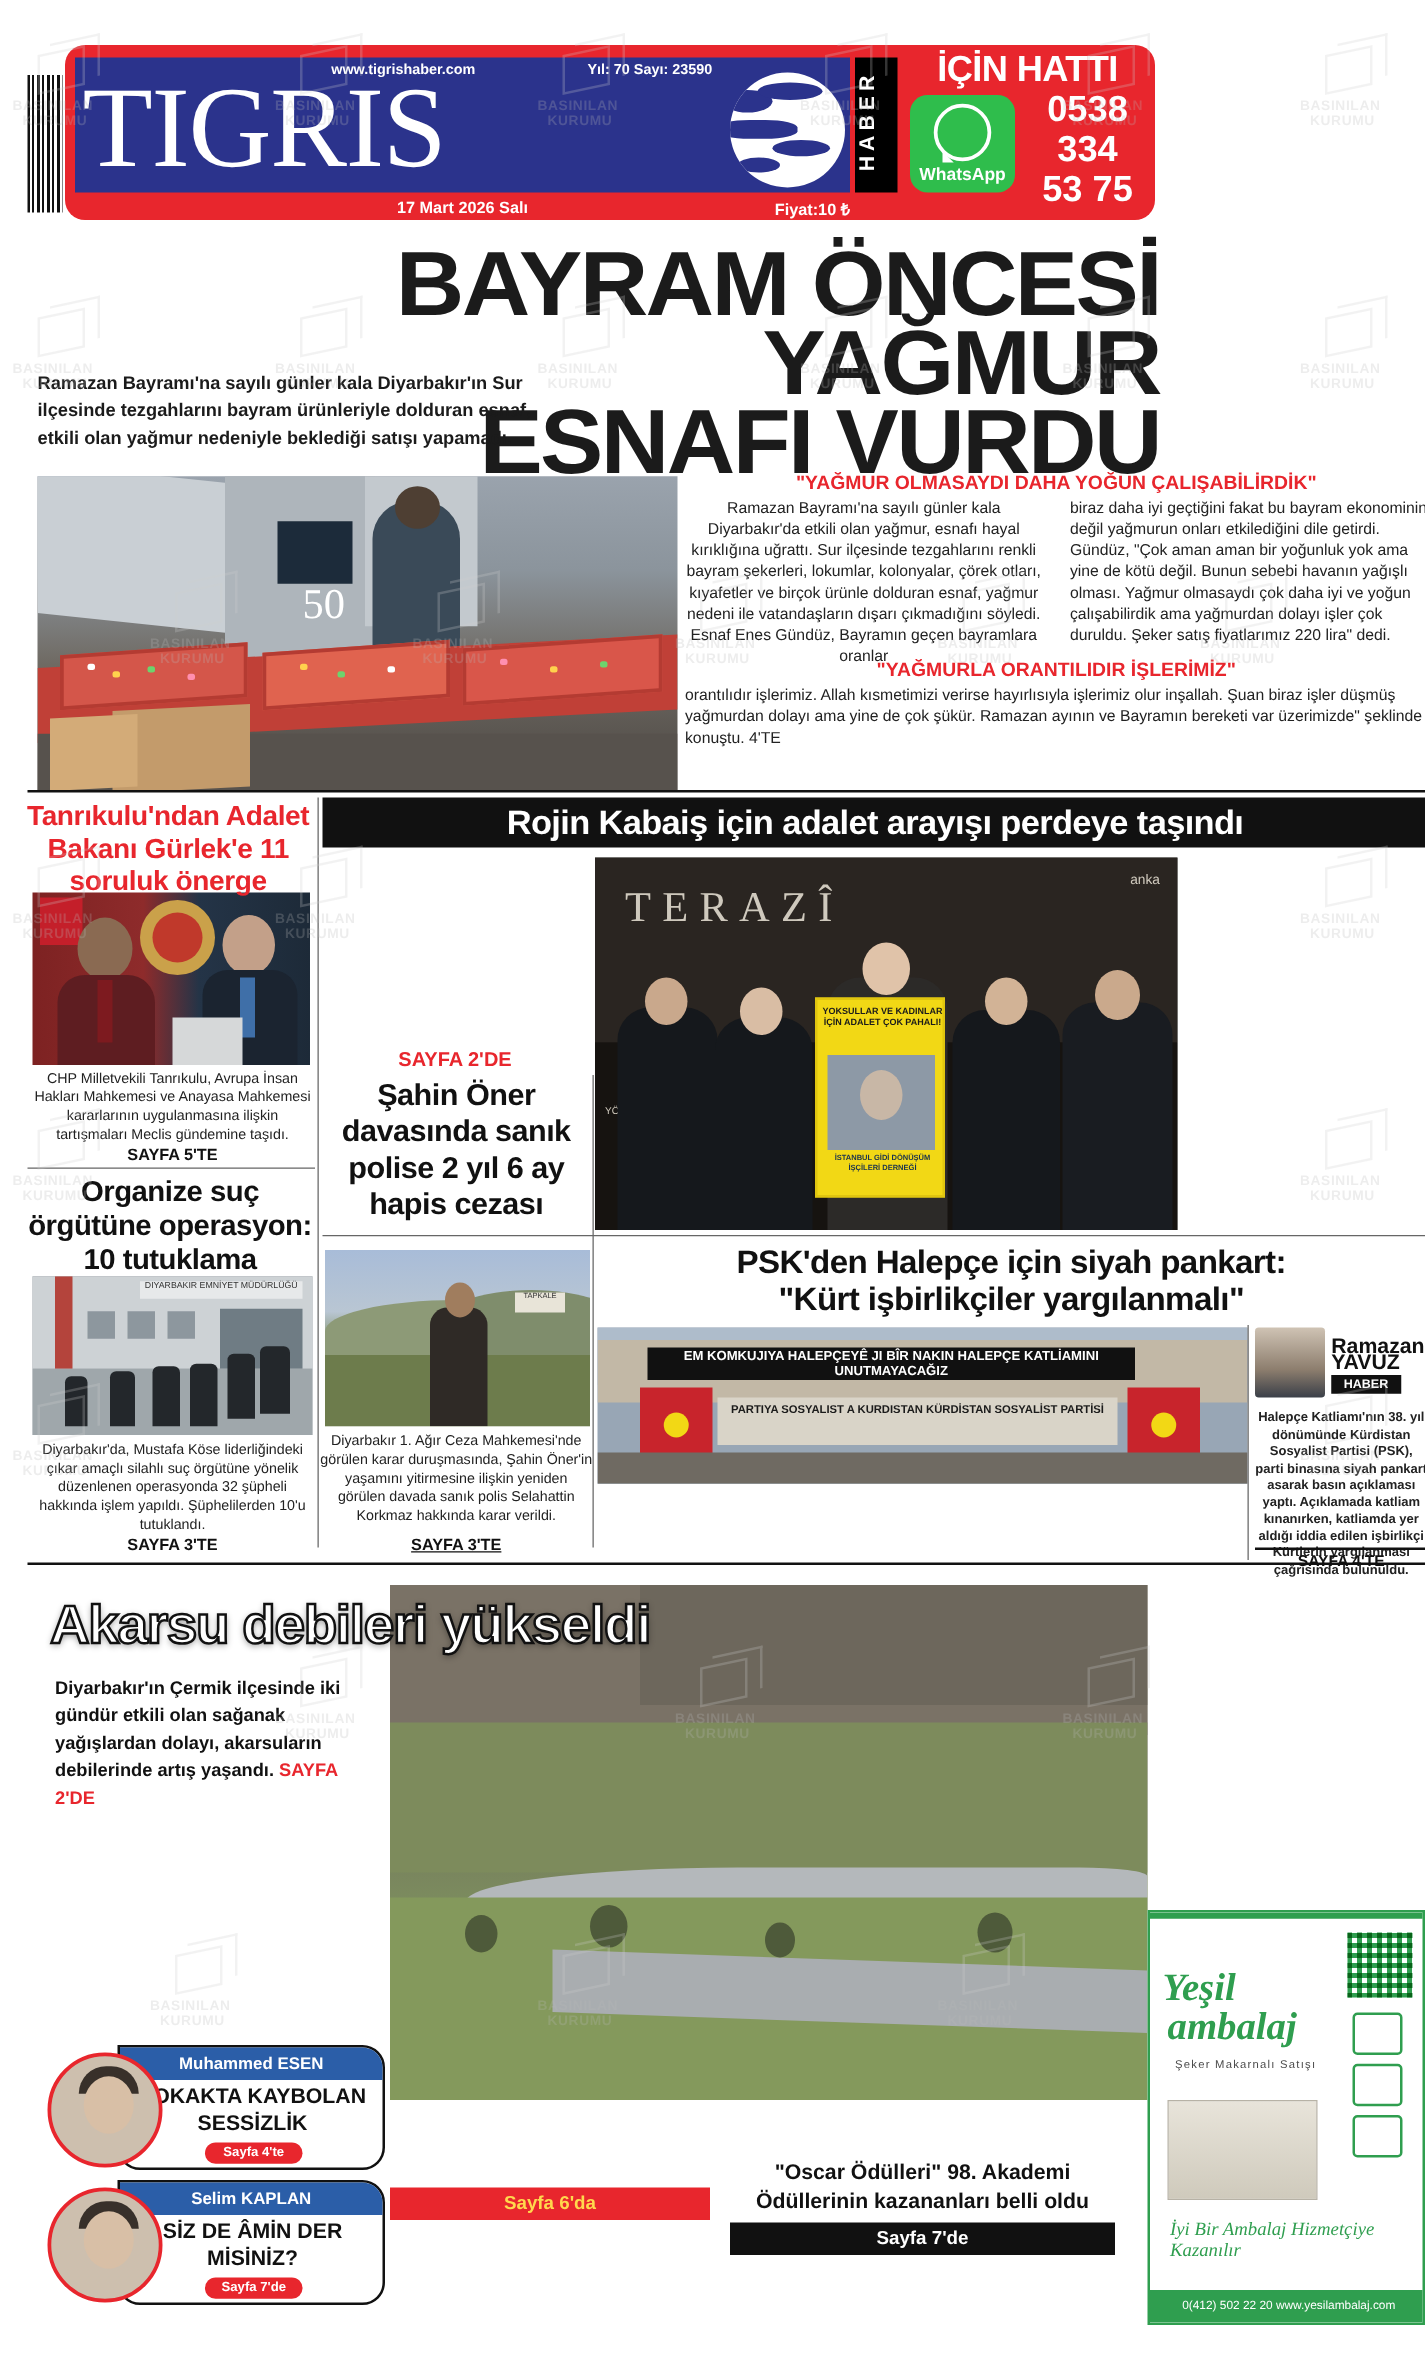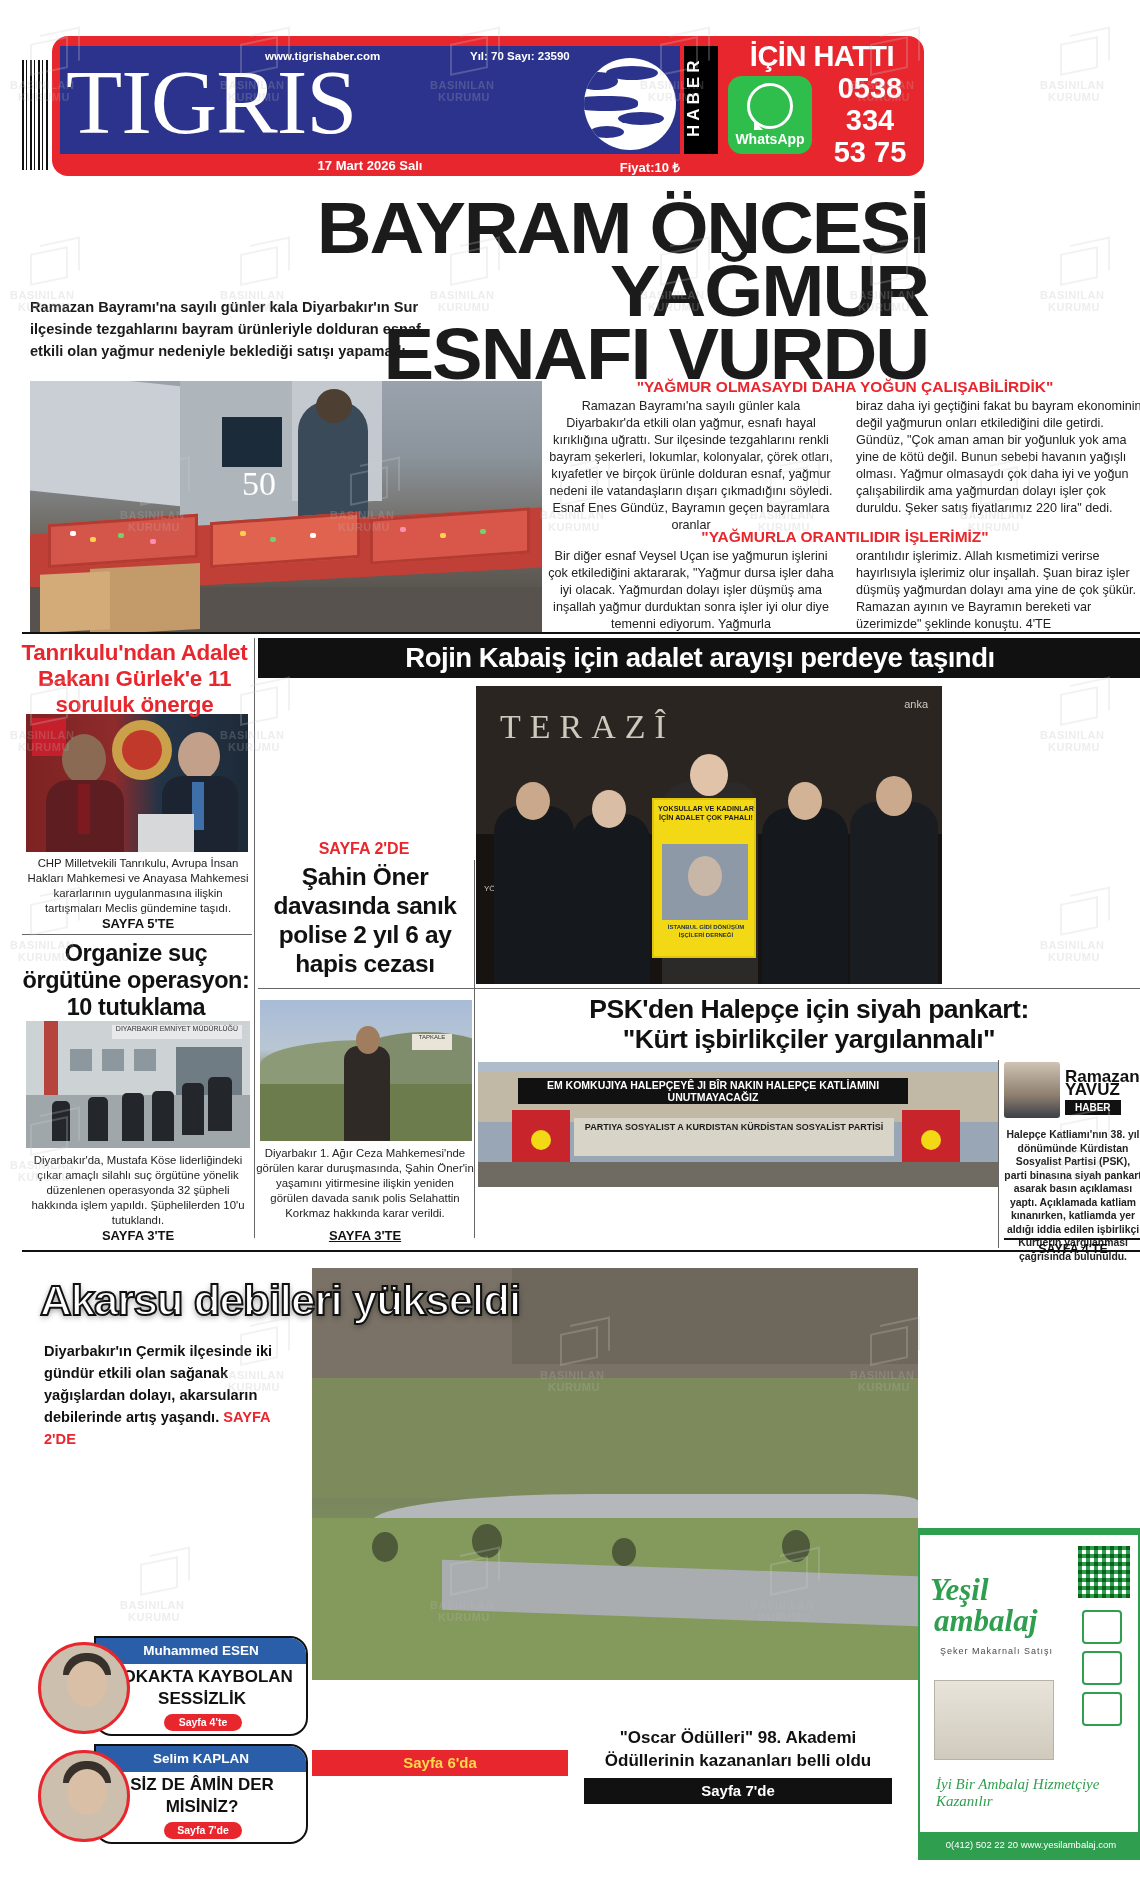--- a/index.html
+++ b/index.html
@@ -628,21 +628,20 @@
       <div class="lp-box2"></div>
   </div>
 
   <div class="lead-kicker">"YAĞMUR OLMASAYDI DAHA YOĞUN ÇALIŞABİLİRDİK"</div>
   <div class="lead-cols">
     <p class="lead-col-l">Ramazan Bayramı'na sayılı günler kala Diyarbakır'da etkili olan yağmur, esnafı hayal kırıklığına uğrattı. Sur ilçesinde tezgahlarını renkli bayram şekerleri, lokumlar, kolonyalar, çörek otları, kıyafetler ve birçok ürünle dolduran esnaf, yağmur nedeni ile vatandaşların dışarı çıkmadığını söyledi. Esnaf Enes Gündüz, Bayramın geçen bayramlara oranlar</p>
     <p>biraz daha iyi geçtiğini fakat bu bayram ekonominin değil yağmurun onları etkilediğini dile getirdi. Gündüz, "Çok aman aman bir yoğunluk yok ama yine de kötü değil. Bunun sebebi havanın yağışlı olması. Yağmur olmasaydı çok daha iyi ve yoğun çalışabilirdik ama yağmurdan dolayı işler çok duruldu. Şeker satış fiyatlarımız 220 lira" dedi.</p>
   </div>
   <div class="lead-kicker2">"YAĞMURLA ORANTILIDIR İŞLERİMİZ"</div>
   <div class="lead-cols2">
-    <p class="cl">Bir diğer esnaf Veysel Uçan ise yağmurun işlerini çok etkilediğini aktararak, "Yağmur dursa işler daha iyi olacak. Yağmurdan dolayı işler düşmüş ama inşallah yağmur durduktan sonra işler iyi olur diye temenni ediyorum. Yağmurla</p>
     <p>orantılıdır işlerimiz. Allah kısmetimizi verirse hayırlısıyla işlerimiz olur inşallah. Şuan biraz işler düşmüş yağmurdan dolayı ama yine de çok şükür. Ramazan ayının ve Bayramın bereketi var üzerimizde" şeklinde konuştu.  4'TE</p>
   </div>
 
   <div class="hr-thick" style="left:22px;top:632px;width:1120px;height:2px"></div>
   <div class="vrule" style="left:254px;top:638px;height:600px"></div>
   <div class="vrule" style="left:474px;top:860px;height:378px"></div>
   <div class="vrule" style="left:998px;top:1060px;height:188px"></div>
   <div class="hrule" style="left:22px;top:934px;width:230px"></div>
   <div class="hrule" style="left:258px;top:988px;width:884px"></div>
   <div class="hr-thick" style="left:22px;top:1250px;width:1120px;height:2px"></div>

